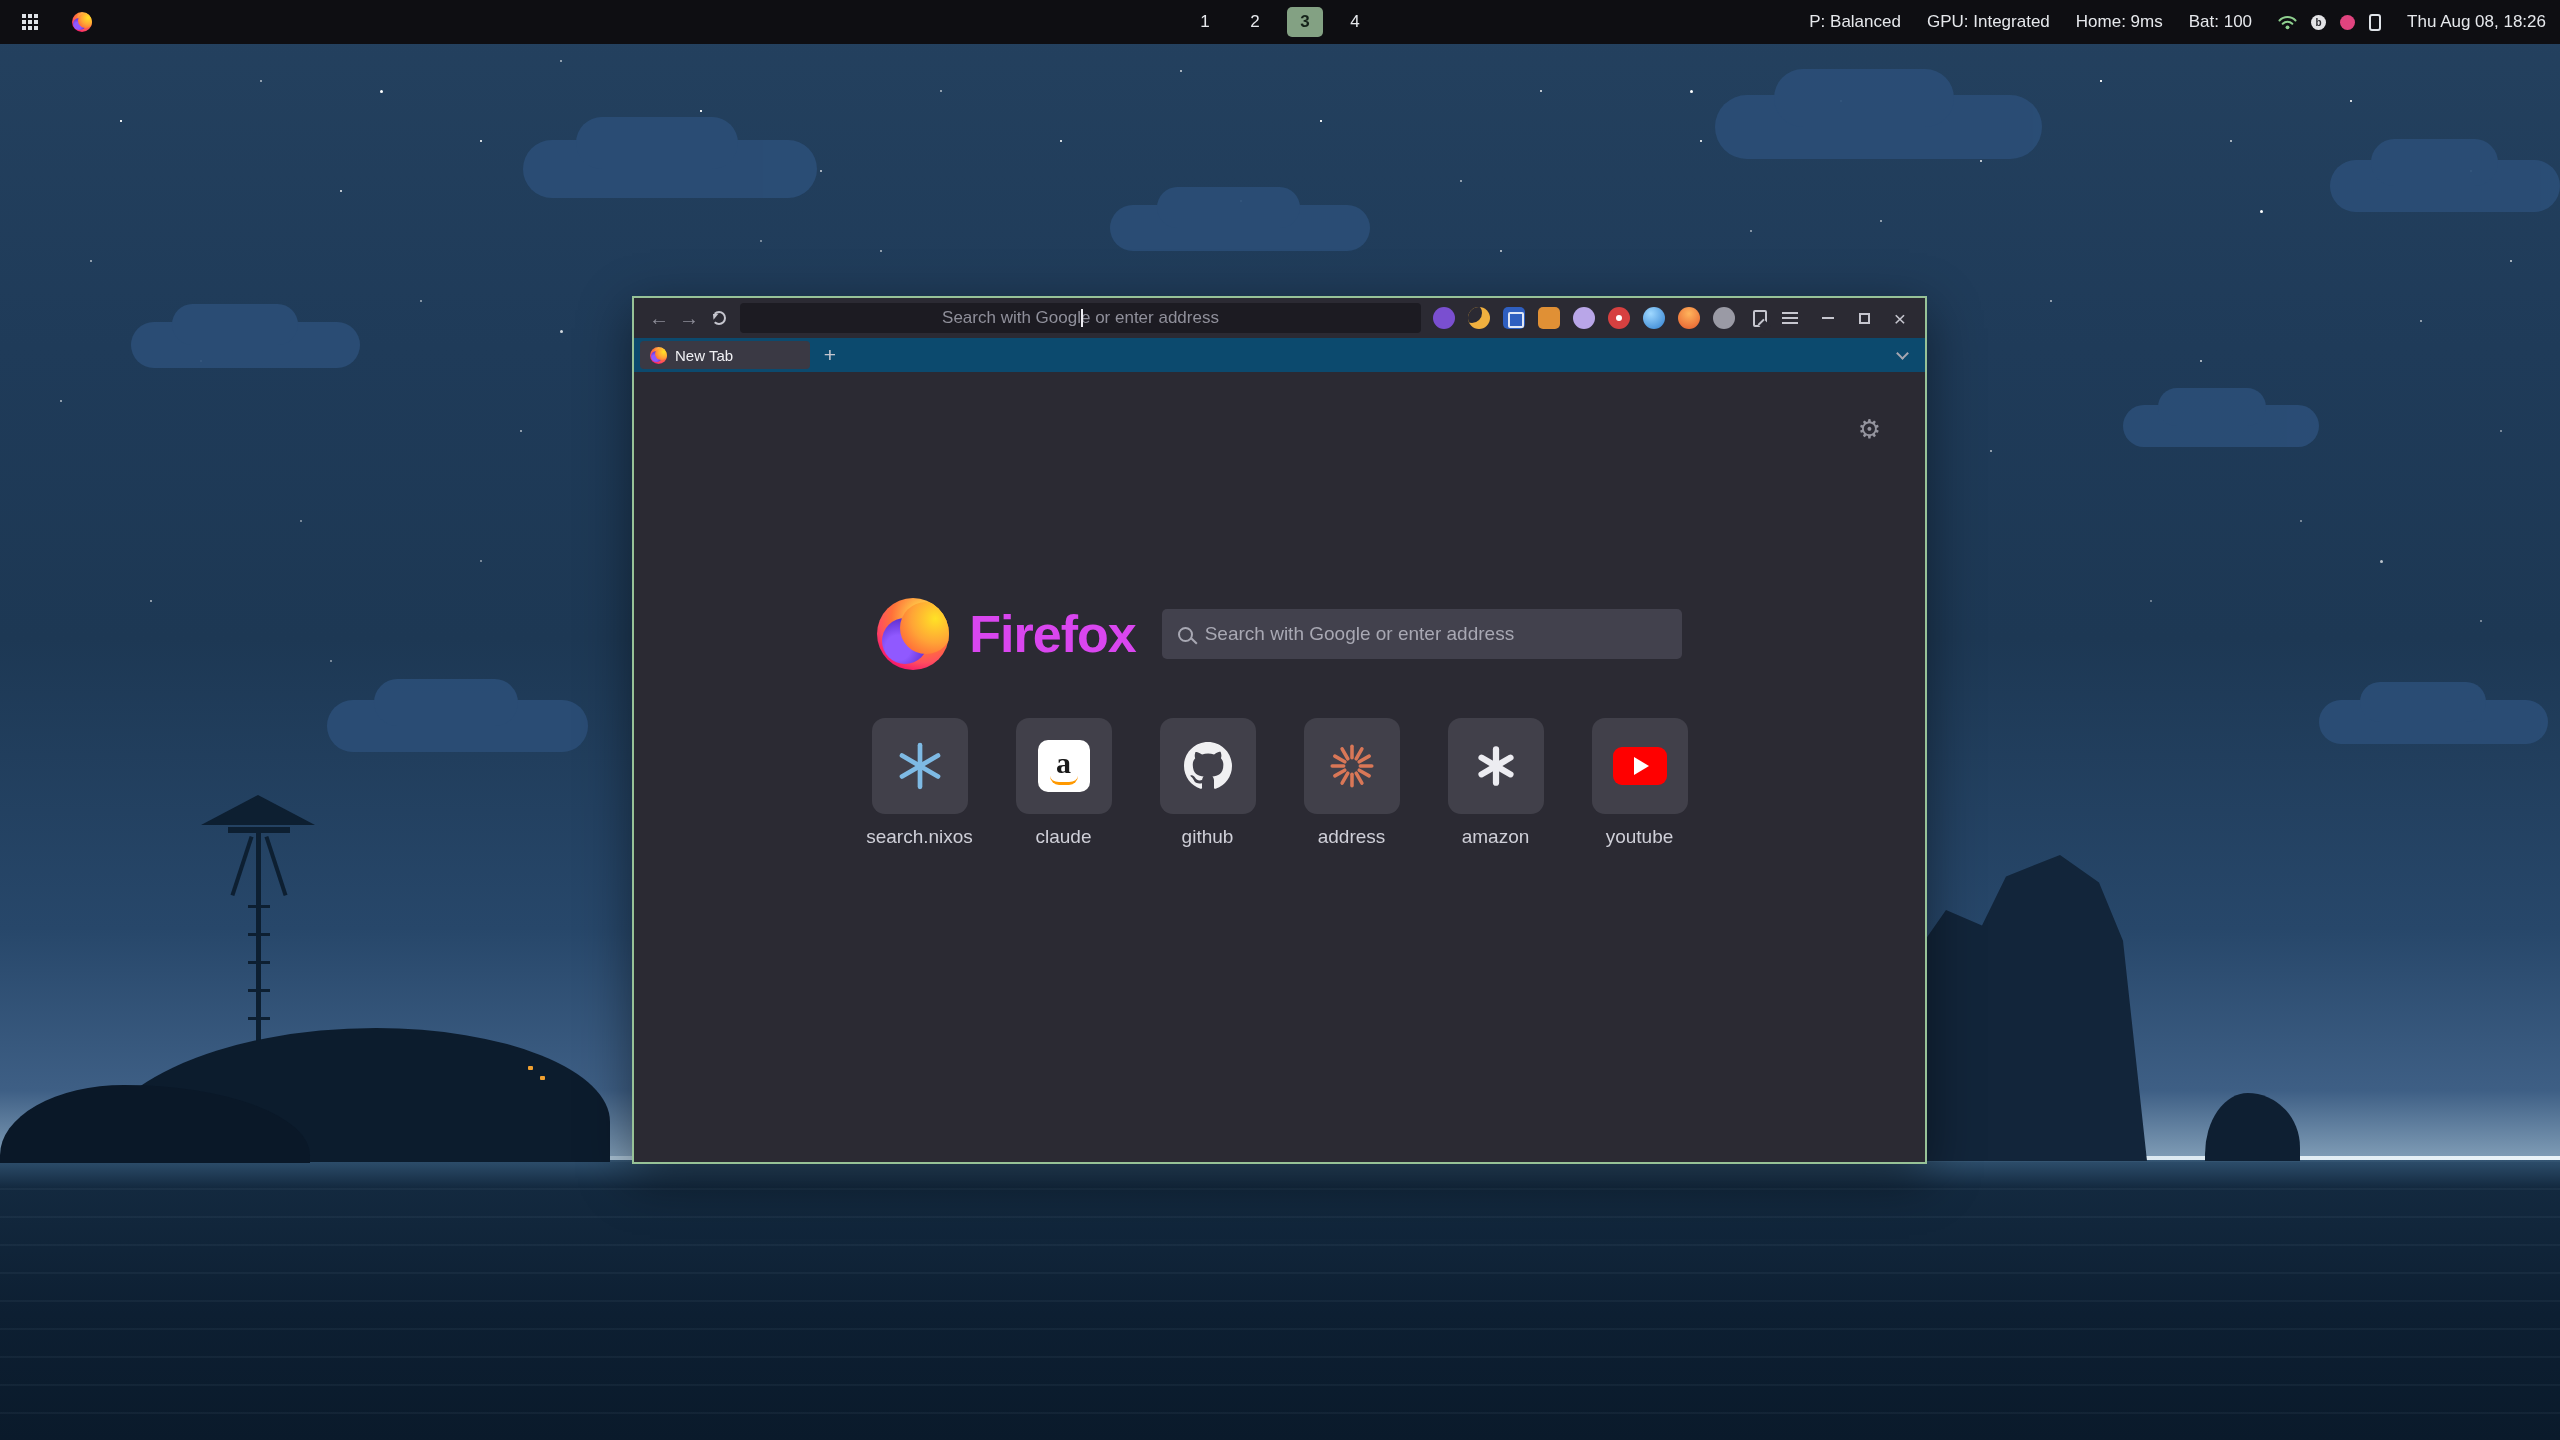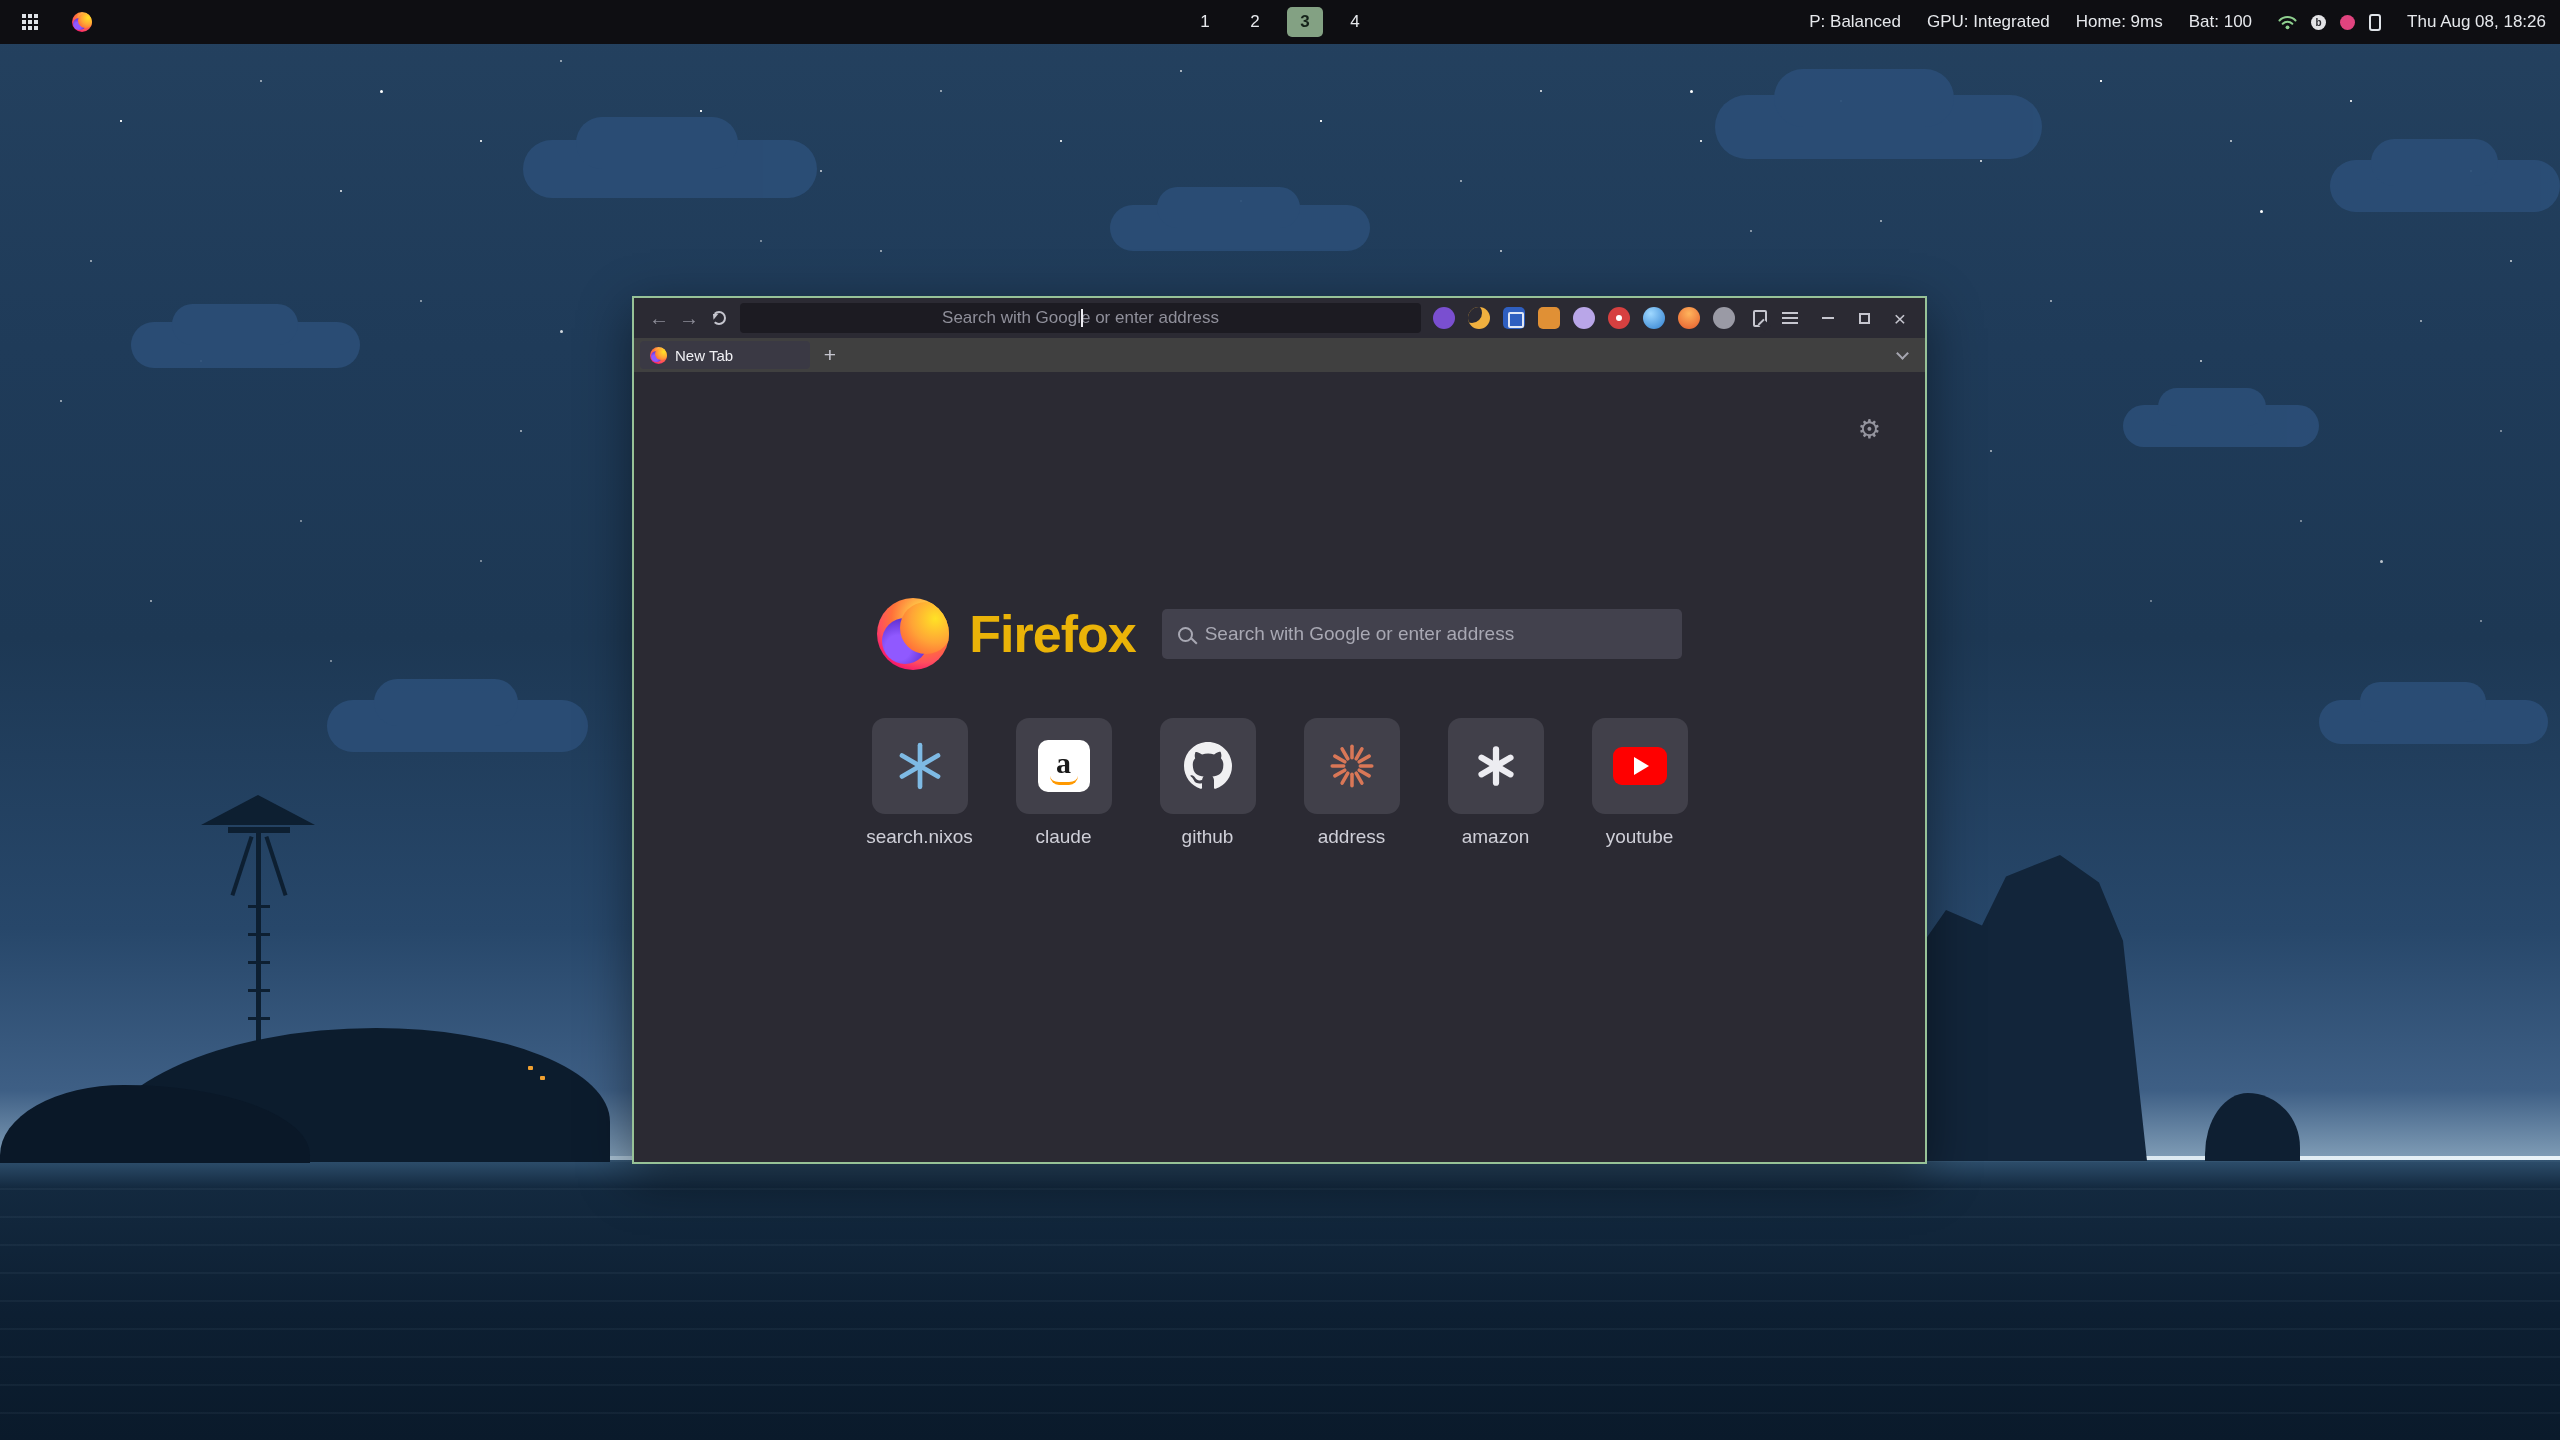--- a/index.html
+++ b/index.html
@@ -109,42 +109,42 @@
   .pagedoc::after { content:""; position:absolute; right:-4px; bottom:-4px; width:8px; height:8px;
     background:#2b2a33; border-left:2px solid #c6c6cf; transform:rotate(45deg); }
   .burger { width:16px; height:12px; border-top:2px solid #c6c6cf; border-bottom:2px solid #c6c6cf;
     position:relative; }
   .burger::after { content:""; position:absolute; left:0; right:0; top:3px; height:2px; background:#c6c6cf; }
   .winctl { display:flex; align-items:center; gap:6px; margin-left:8px; }
   .minim { width:12px; height:2px; background:#c6c6cf; }
   .maxim { width:11px; height:11px; border:2px solid #c6c6cf; }
   .closex { color:#c6c6cf; font-size:21px; line-height:1; }
 
-  .tabbar { height:34px; background:#404040; display:flex; align-items:center; padding:0 6px; }
+  .tabbar { height:34px; background:#0c4a6e; display:flex; align-items:center; padding:0 6px; }
   .tab { width:170px; height:28px; background:#3a3944; border-radius:4px; display:flex;
     align-items:center; gap:8px; padding:0 10px; color:#f0f0f4; font-size:15px; }
   .newtab-btn { width:28px; height:28px; display:flex; align-items:center; justify-content:center;
     color:#c6c6cf; font-size:21px; margin-left:6px; border-radius:4px; }
   .tab-spacer { flex:1; }
   .chev { width:9px; height:9px; border-right:2px solid #a6a6b0; border-bottom:2px solid #a6a6b0;
     transform:rotate(45deg); margin:0 12px 4px 0; }
 
   .content { position:relative; height:790px; background:#2b2a33; }
   .gear-btn { position:absolute; top:42px; right:44px; color:#94949e; font-size:26px; }
   .nt-center { display:flex; flex-direction:column; align-items:center; padding-top:226px; }
   .logo-row { display:flex; align-items:center; }
   .fxlogo { border-radius:50%; position:relative; overflow:hidden;
     background:radial-gradient(circle at 66% 26%, #fff44f 0%, #ffc847 18%, #ff9640 34%, #ff7139 46%, #ff4f5e 64%, #f5156c 80%, #b5007f 94%, #90006c 100%); }
   .fxlogo::before { content:""; position:absolute; left:6%; top:28%; width:64%; height:64%;
     border-radius:50%; background:radial-gradient(circle at 35% 65%, #9059ff 30%, #592acb 75%, #45278d 100%); }
   .fxlogo::after { content:""; position:absolute; left:32%; top:6%; width:72%; height:72%; border-radius:50%;
     background:radial-gradient(circle at 68% 32%, #ffe226 0%, #ffa436 48%, #ff7139 78%, rgba(255,113,57,0) 80%); }
   .fxlogo.big { width:72px; height:72px; }
   .fxlogo.mini { width:17px; height:17px; flex:none; }
-  .brand { font-size:52px; font-weight:bold; color:#eab308; letter-spacing:-1px; margin-left:20px; }
+  .brand { font-size:52px; font-weight:bold; color:#d946ef; letter-spacing:-1px; margin-left:20px; }
   .nt-search { width:520px; height:50px; margin-left:26px; background:#42414d; border-radius:5px;
     display:flex; align-items:center; padding:0 16px; gap:12px; }
   .mag { width:15px; height:15px; border:2px solid #a8a8b3; border-radius:50%; position:relative; flex:none; }
   .mag::after { content:""; position:absolute; width:8px; height:2px; background:#a8a8b3;
     transform:rotate(45deg); right:-7px; bottom:-2px; }
   .nt-search input { flex:1; background:transparent; border:none; outline:none; font-size:19px;
     color:#fbfbfe; font-family:"Liberation Sans",sans-serif; }
   .nt-search input::placeholder { color:#a8a8b3; }
   .tiles { display:flex; gap:48px; margin-top:48px; }
   .tile { display:flex; flex-direction:column; align-items:center; width:96px; }

